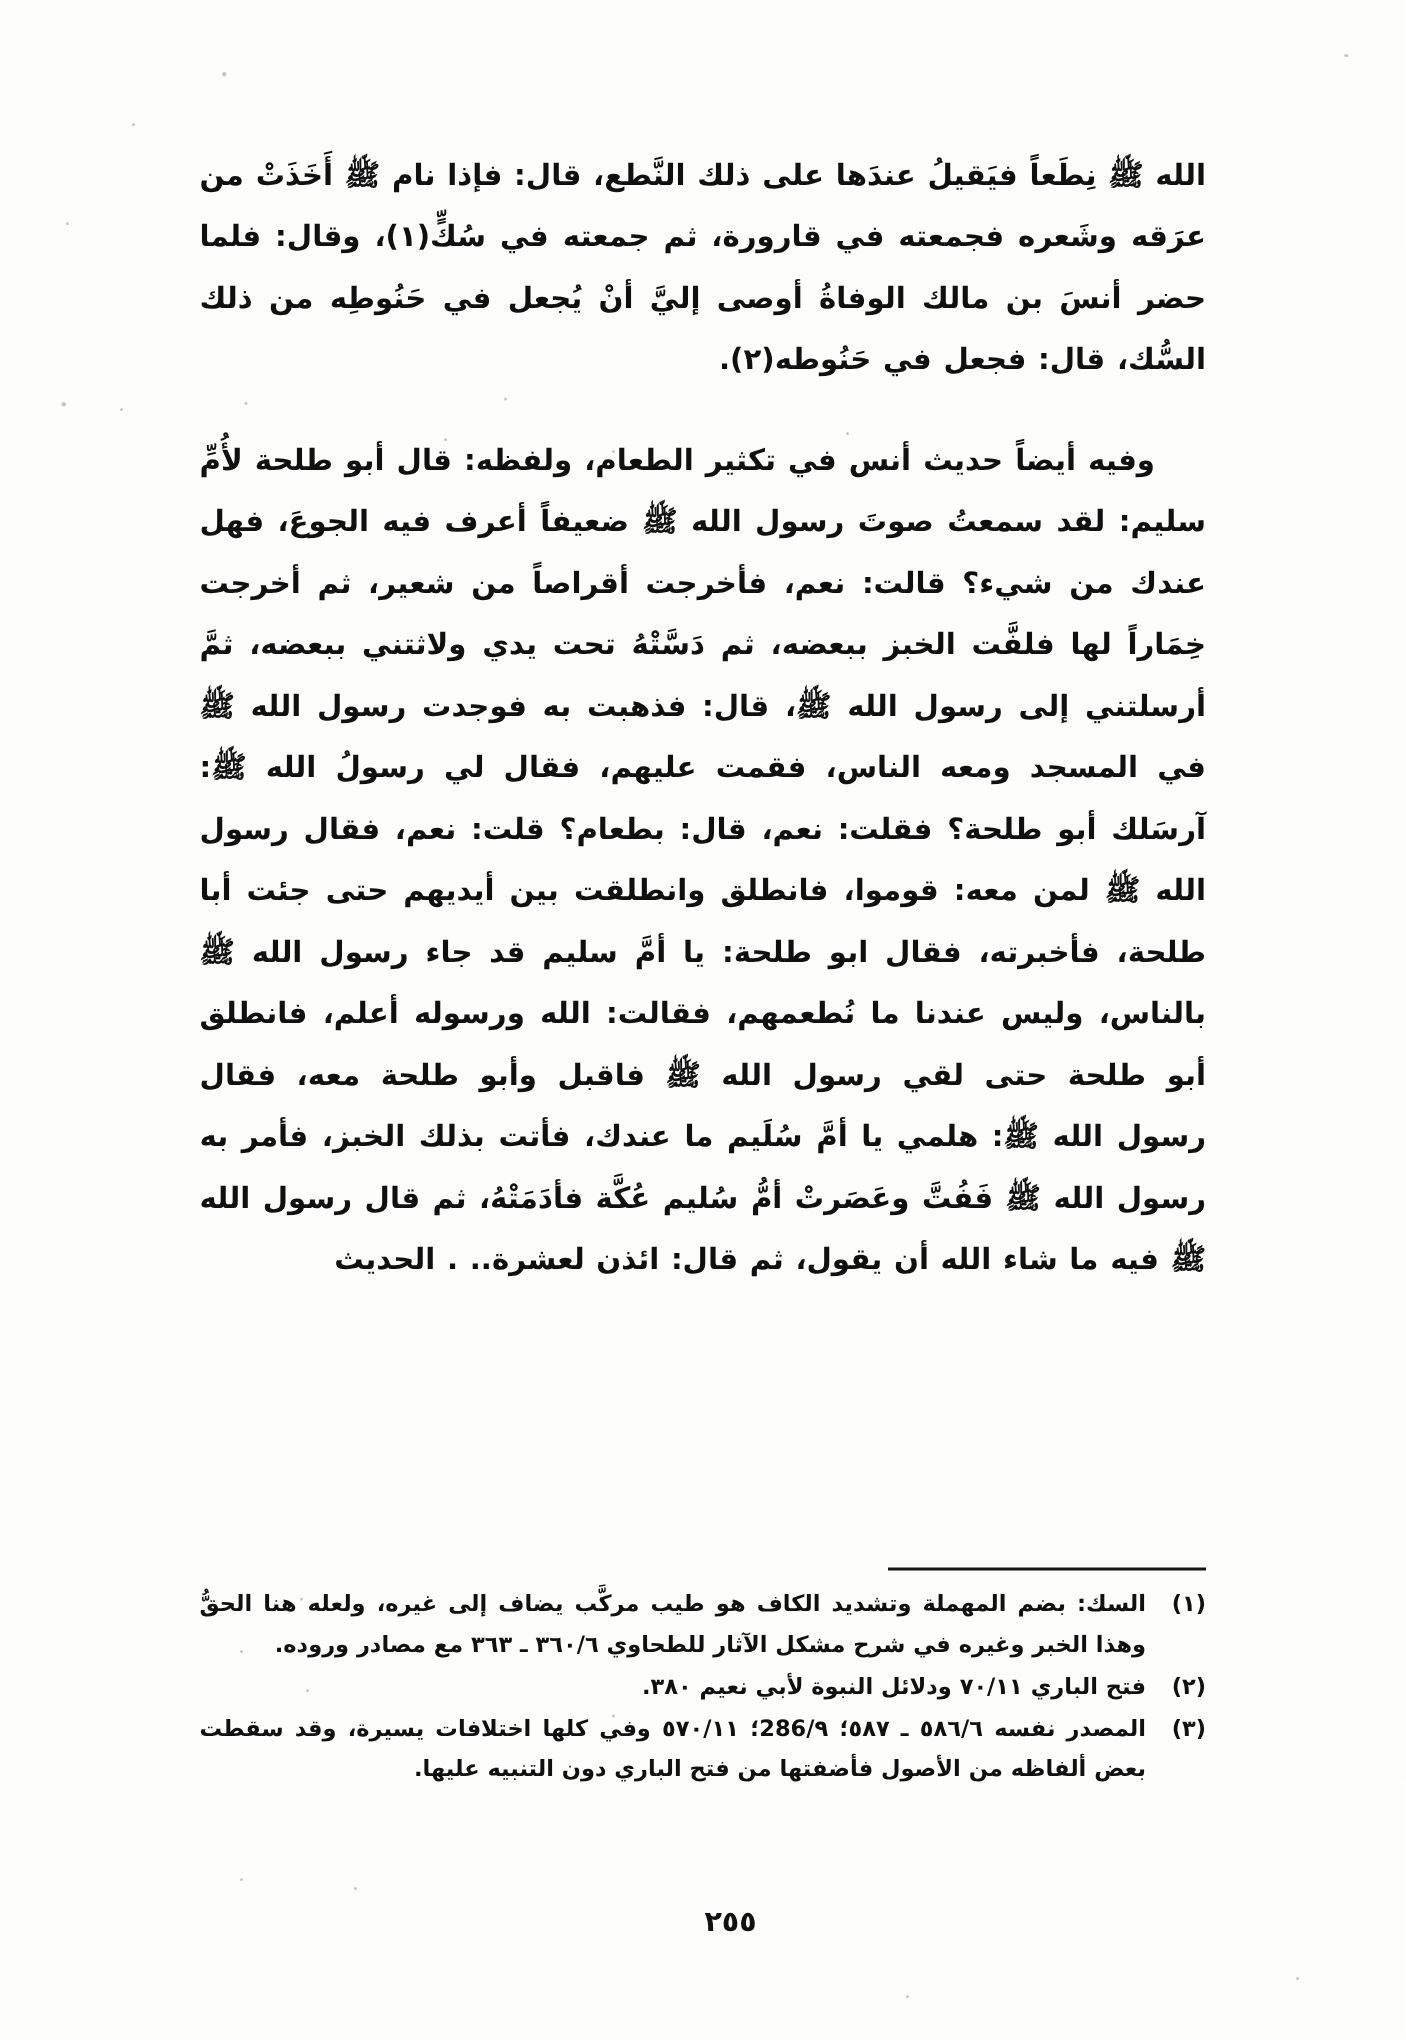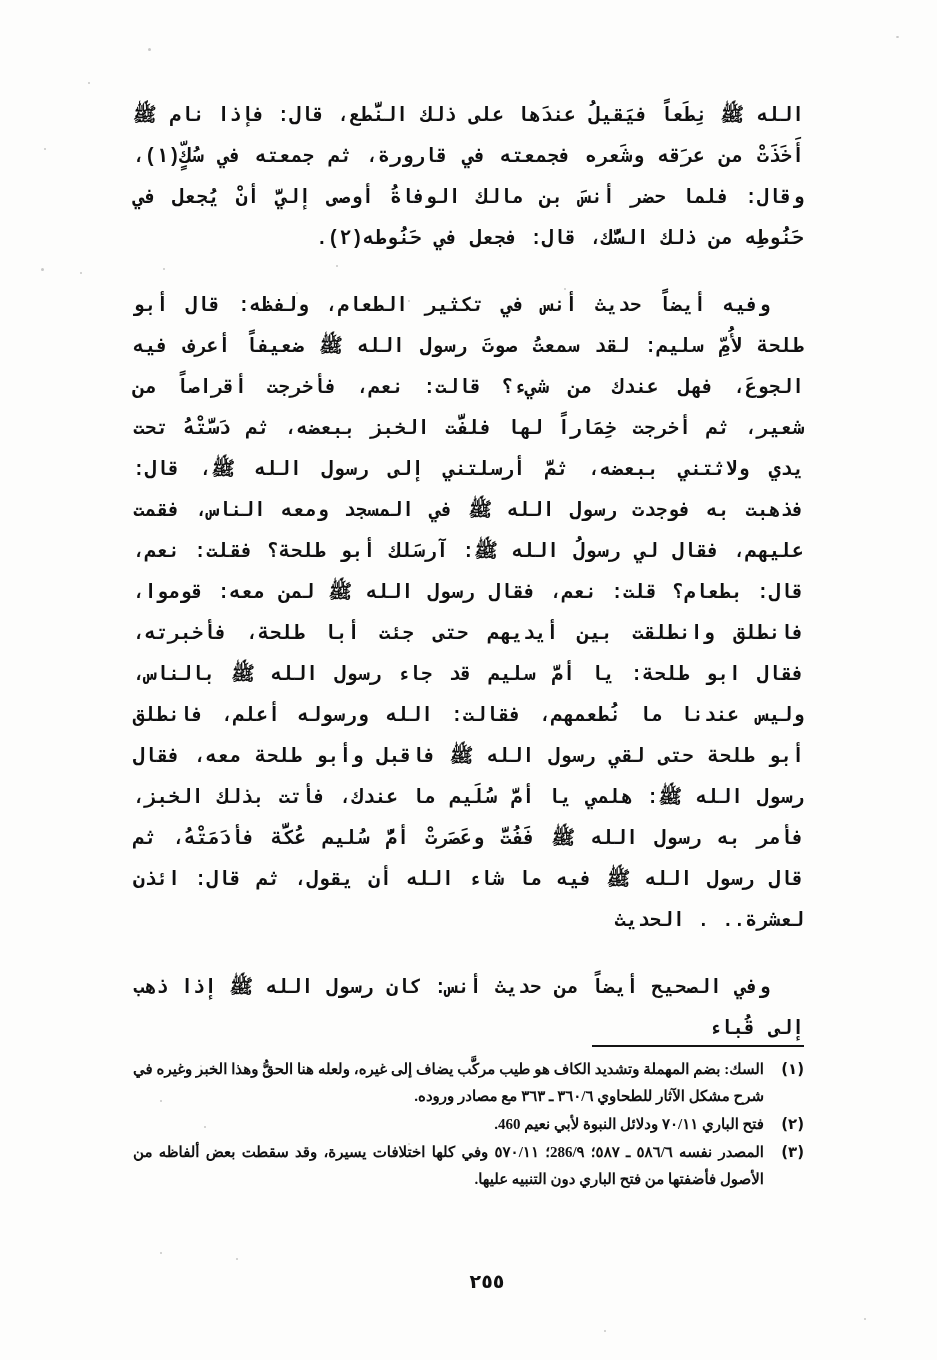--- a/index.html
+++ b/index.html
@@ -36,21 +36,20 @@
 
   .body-par {
     font-size: 19.5px;
     line-height: 41px;
     margin: 0 0 26px 0;
     text-align: justify;
     text-justify: inter-word;
     letter-spacing: 0px;
     word-spacing: 1px;
     font-weight: 600;
-    font-family: Liberation Mono, monospace;
   }
   .body-par.indented {
     text-indent: 34px;
   }
   .body-par:last-child { margin-bottom: 0; }
 
   
   .footnote-zone {
     position: absolute;
     top: 1045px;
@@ -81,21 +80,20 @@
   .footnote-marker {
     flex: 0 0 auto;
     width: 34px;
     text-align: right;
     padding-left: 6px;
   }
   .footnote-text {
     flex: 1 1 auto;
     text-align: justify;
     text-justify: inter-word;
-    font-family: Liberation Serif, serif;
   }
 
   .page-number {
     position: absolute;
     left: 0;
     right: 0;
     top: 1270px;
     text-align: center;
     font-size: 19px;
     font-weight: 700;
@@ -138,34 +136,33 @@
 <div class="speck" style="left:864px;top:1318px;width:2px;height:2px;"></div>
 
 <div class="page-content">
 
   <p class="body-par">الله ﷺ نِطَعاً فيَقيلُ عندَها على ذلك النَّطع، قال: فإذا نام ﷺ أَخَذَتْ من عرَقه وشَعره فجمعته في قارورة، ثم جمعته في سُكٍّ(١)، وقال: فلما حضر أنسَ بن مالك الوفاةُ أوصى إليَّ أنْ يُجعل في حَنُوطِه من ذلك السُّك، قال: فجعل في حَنُوطه(٢).</p>
 
   <p class="body-par indented">وفيه أيضاً حديث أنس في تكثير الطعام، ولفظه: قال أبو طلحة لأُمِّ سليم: لقد سمعتُ صوتَ رسول الله ﷺ ضعيفاً أعرف فيه الجوعَ، فهل عندك من شيء؟ قالت: نعم، فأخرجت أقراصاً من شعير، ثم أخرجت خِمَاراً لها فلفَّت الخبز ببعضه، ثم دَسَّتْهُ تحت يدي ولاثتني ببعضه، ثمَّ أرسلتني إلى رسول الله ﷺ، قال: فذهبت به فوجدت رسول الله ﷺ في المسجد ومعه الناس، فقمت عليهم، فقال لي رسولُ الله ﷺ: آرسَلك أبو طلحة؟ فقلت: نعم، قال: بطعام؟ قلت: نعم، فقال رسول الله ﷺ لمن معه: قوموا، فانطلق وانطلقت بين أيديهم حتى جئت أبا طلحة، فأخبرته، فقال ابو طلحة: يا أمَّ سليم قد جاء رسول الله ﷺ بالناس، وليس عندنا ما نُطعمهم، فقالت: الله ورسوله أعلم، فانطلق أبو طلحة حتى لقي رسول الله ﷺ فاقبل وأبو طلحة معه، فقال رسول الله ﷺ: هلمي يا أمَّ سُلَيم ما عندك، فأتت بذلك الخبز، فأمر به رسول الله ﷺ فَفُتَّ وعَصَرتْ أمُّ سُليم عُكَّة فأدَمَتْهُ، ثم قال رسول الله ﷺ فيه ما شاء الله أن يقول، ثم قال: ائذن لعشرة.. . الحديث</p>
 
 
 
-  <p class="body-par indented">وفي الصحيح أيضاً من حديث أنس: كان رسول الله ﷺ إذا ذهب إلى قُباء</p>
 
 </div>
 
 <div class="footnote-zone">
   <div class="footnote-rule"></div>
   <ul class="footnote-list">
     <li class="footnote-item">
       <span class="footnote-marker">(١)</span>
       <span class="footnote-text">السك: بضم المهملة وتشديد الكاف هو طيب مركَّب يضاف إلى غيره، ولعله هنا الحقُّ وهذا الخبر وغيره في شرح مشكل الآثار للطحاوي ٣٦٠/٦ ـ ٣٦٣ مع مصادر وروده.</span>
     </li>
     <li class="footnote-item">
       <span class="footnote-marker">(٢)</span>
-      <span class="footnote-text">فتح الباري ٧٠/١١ ودلائل النبوة لأبي نعيم 460.</span>
+      <span class="footnote-text">فتح الباري ٧٠/١١ ودلائل النبوة لأبي نعيم ٣٨٠.</span>
     </li>
     <li class="footnote-item">
       <span class="footnote-marker">(٣)</span>
       <span class="footnote-text">المصدر نفسه ٥٨٦/٦ ـ ٥٨٧؛ 286/٩؛ ٥٧٠/١١ وفي كلها اختلافات يسيرة، وقد سقطت بعض ألفاظه من الأصول فأضفتها من فتح الباري دون التنبيه عليها.</span>
     </li>
   </ul>
 </div>
 
 <div class="page-number">٢٥٥</div>
 

